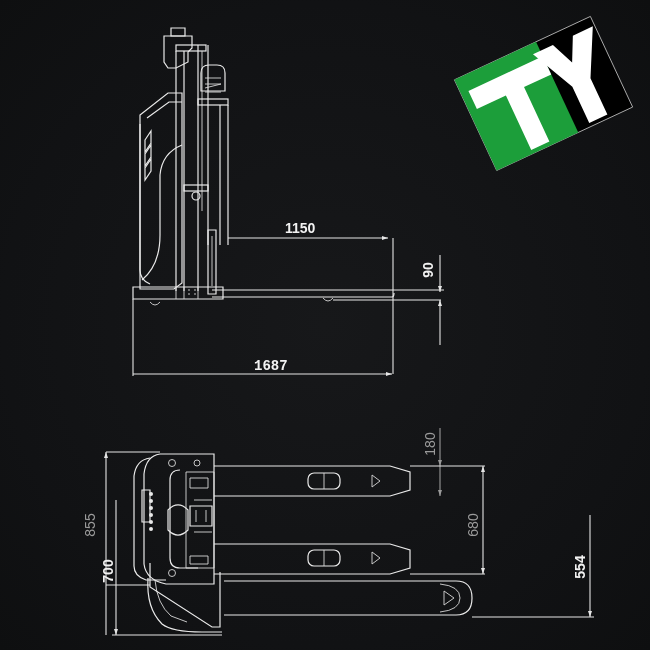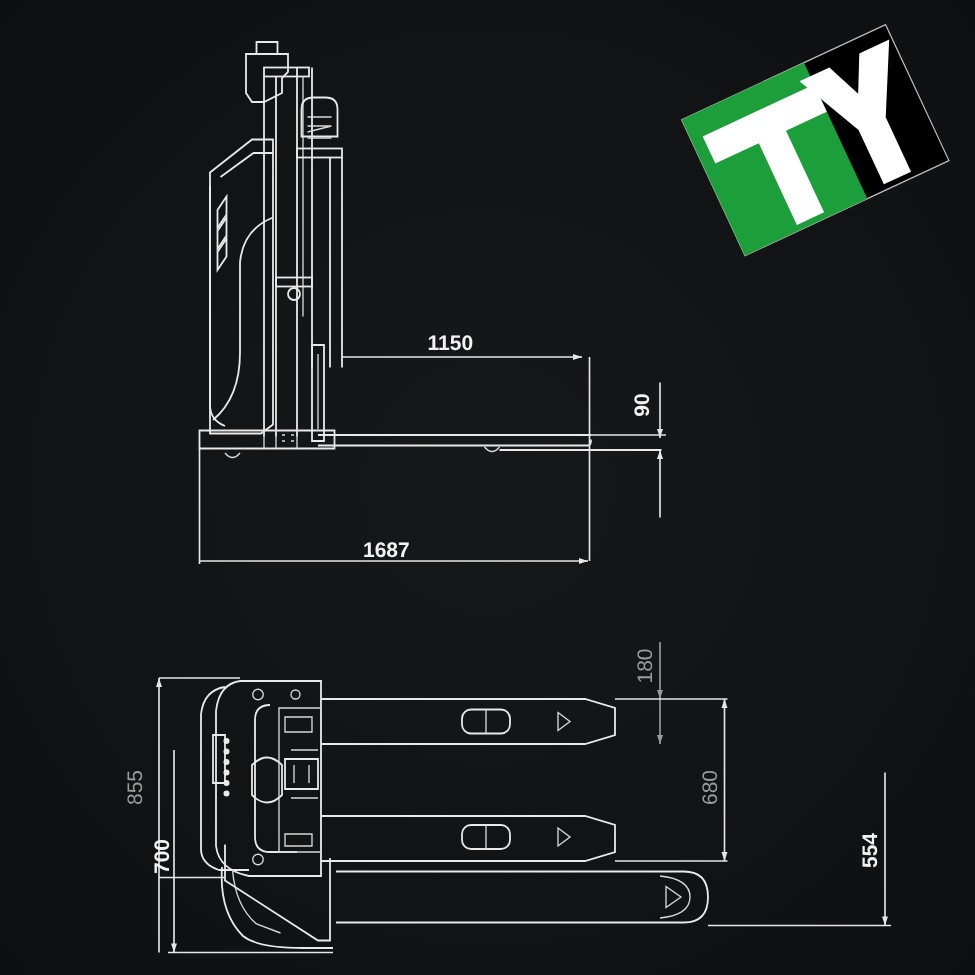--- a/index.html
+++ b/index.html
@@ -157,20 +157,20 @@
     <path class="dim" d="M106,452 h54"></path>
 
     <path class="dim" d="M116,500 v135"></path>
     <path class="arrow" d="M116,635 l-2,-6 h4 z"></path>
     <path class="dim" d="M112,635 h110"></path>
     <path class="dim" d="M106,585 h44"></path>
   </svg>
 
   <span class="dtext" style="left:285px;top:221px;">1150</span>
   <span class="dtext rot" style="left:420px;top:263px;">90</span>
-  <span class="dtext" style="left:242px;top:359px;">1687</span>
+  <span class="dtext" style="left:254px;top:359px;font-family:Liberation Mono, monospace;">1687</span>
 
   <span class="dtext gray rot" style="left:418px;top:437px;">180</span>
   <span class="dtext gray rot" style="left:461px;top:518px;">680</span>
   <span class="dtext rot" style="left:568px;top:560px;">554</span>
   <span class="dtext gray rot" style="left:78px;top:518px;">855</span>
   <span class="dtext rot" style="left:96px;top:564px;">700</span>
 </div>
 
 </body></html>

